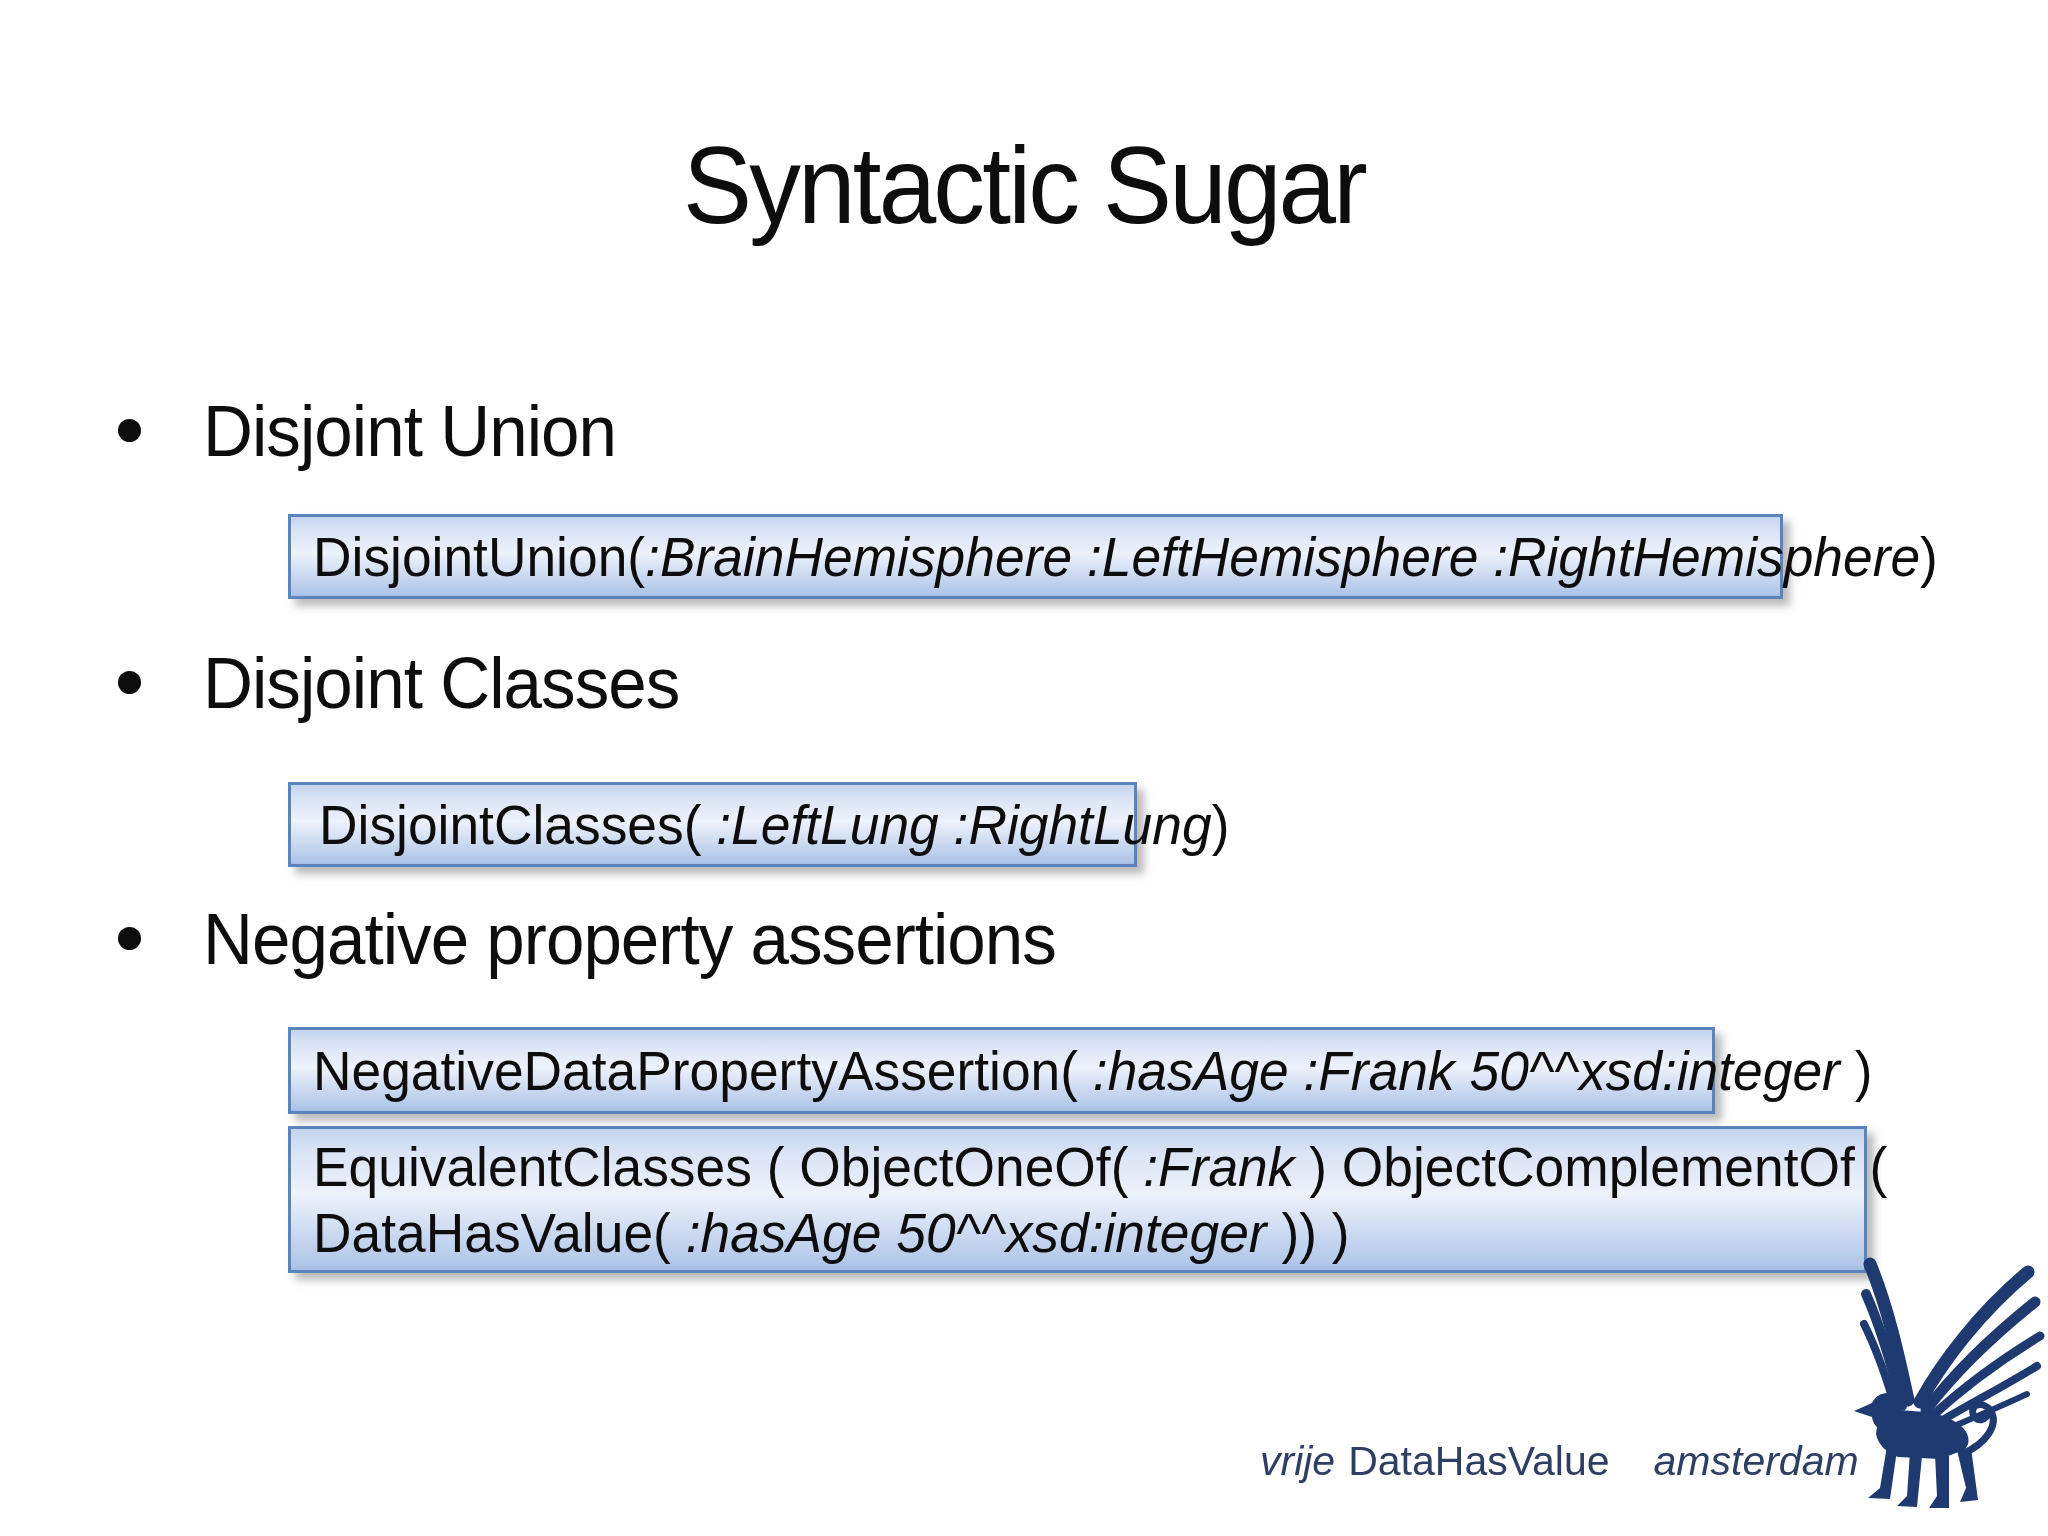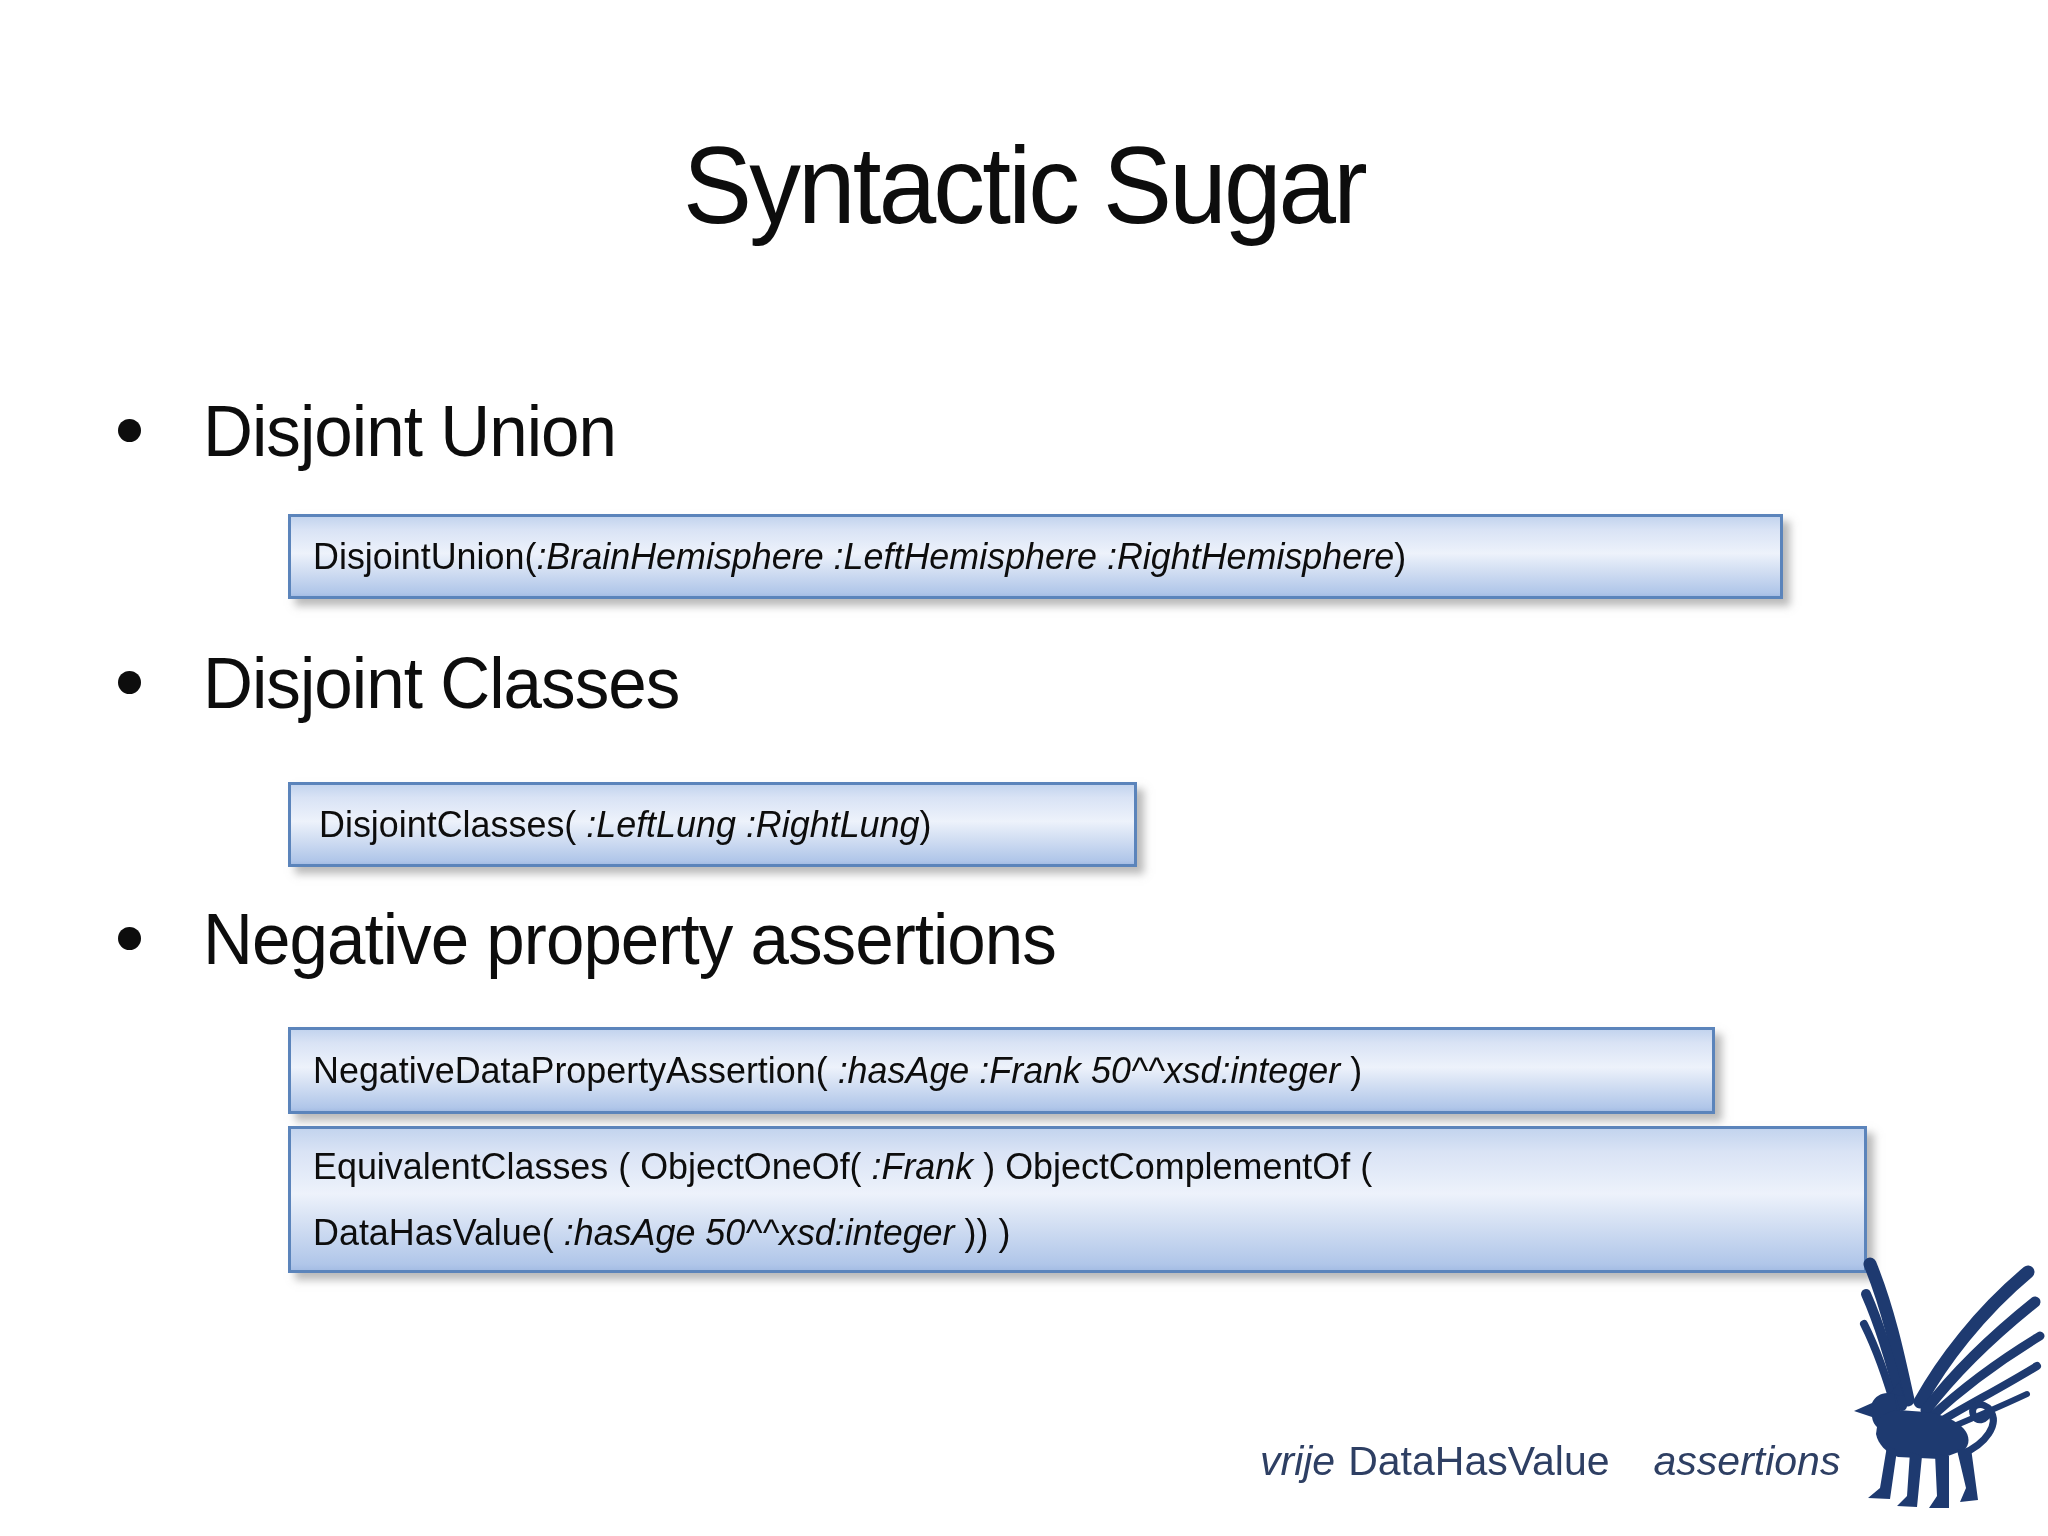--- a/index.html
+++ b/index.html
@@ -39,21 +39,21 @@
   .b2{top:644px;}
   .b3{top:900px;}
 
   .codebox{
     position:absolute;
     border:3px solid #5b84bb;
     background:linear-gradient(180deg,#c3d4ee 0%, #d9e3f5 16%, #edf2fb 46%, #d7e2f4 64%, #b0c6e9 96%, #a5bde4 100%);
     box-shadow:7px 7px 8px rgba(120,120,120,0.5);
     display:flex;flex-direction:column;justify-content:center;
     padding-left:22px;box-sizing:border-box;
-    font-size:37px;color:#0d0d0d;
+    font-size:55px;color:#0d0d0d;
     white-space:nowrap;
   }
   .codebox .line{line-height:66px;transform:scaleX(0.97);transform-origin:left center;}
   .it{font-style:italic;}
 
   .box1{left:288px;top:514px;width:1495px;height:85px;}
   .box2{left:288px;top:782px;width:849px;height:85px;padding-left:28px;}
   .box3{left:288px;top:1027px;width:1427px;height:87px;}
   .box4{left:288px;top:1126px;width:1579px;height:147px;}
 
@@ -107,21 +107,21 @@
   </div>
 
   <div class="codebox box4">
     <div class="line"><span>EquivalentClasses ( ObjectOneOf( </span><span class="it">:Frank</span><span> ) ObjectComplementOf (</span></div>
     <div class="line"><span>DataHasValue( </span><span class="it">:hasAge 50^^xsd:integer</span><span> )) )</span></div>
   </div>
 
   <div class="vu-logo-text">
     <span class="w1">vrije</span>
     <span class="w2">DataHasValue</span>
-    <span class="w3">assertions</span>
+    <span class="w3">amsterdam</span>
   </div>
 
   <svg class="griffin" viewBox="0 0 212 266" xmlns="http://www.w3.org/2000/svg">
     <g stroke="#1e3a70" stroke-linecap="round" fill="none">
 
       <path d="M86,148 C108,108 146,58 194,18" stroke-width="13"></path>
       <path d="M92,156 C118,122 156,84 201,48" stroke-width="11"></path>
       <path d="M96,164 C124,138 163,108 206,82" stroke-width="9"></path>
       <path d="M99,172 C128,154 167,134 203,112" stroke-width="8"></path>
       <path d="M101,180 C130,168 163,154 193,140" stroke-width="6"></path>

